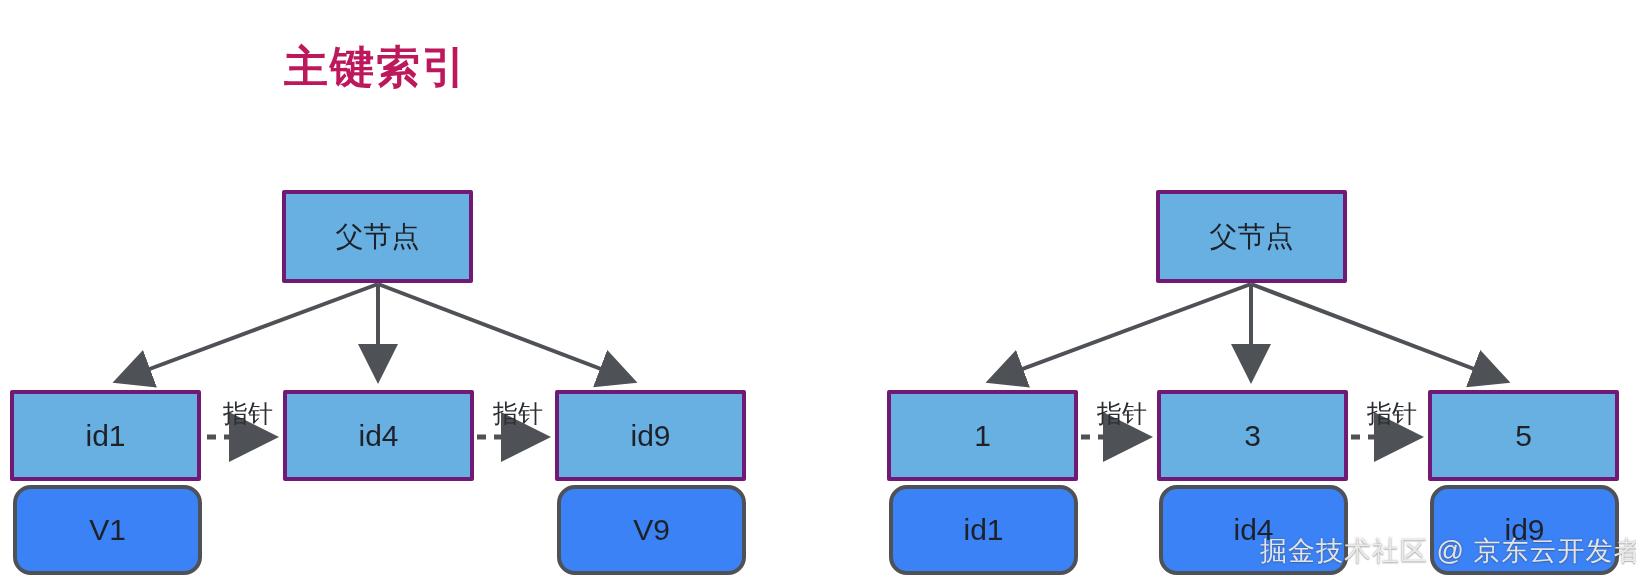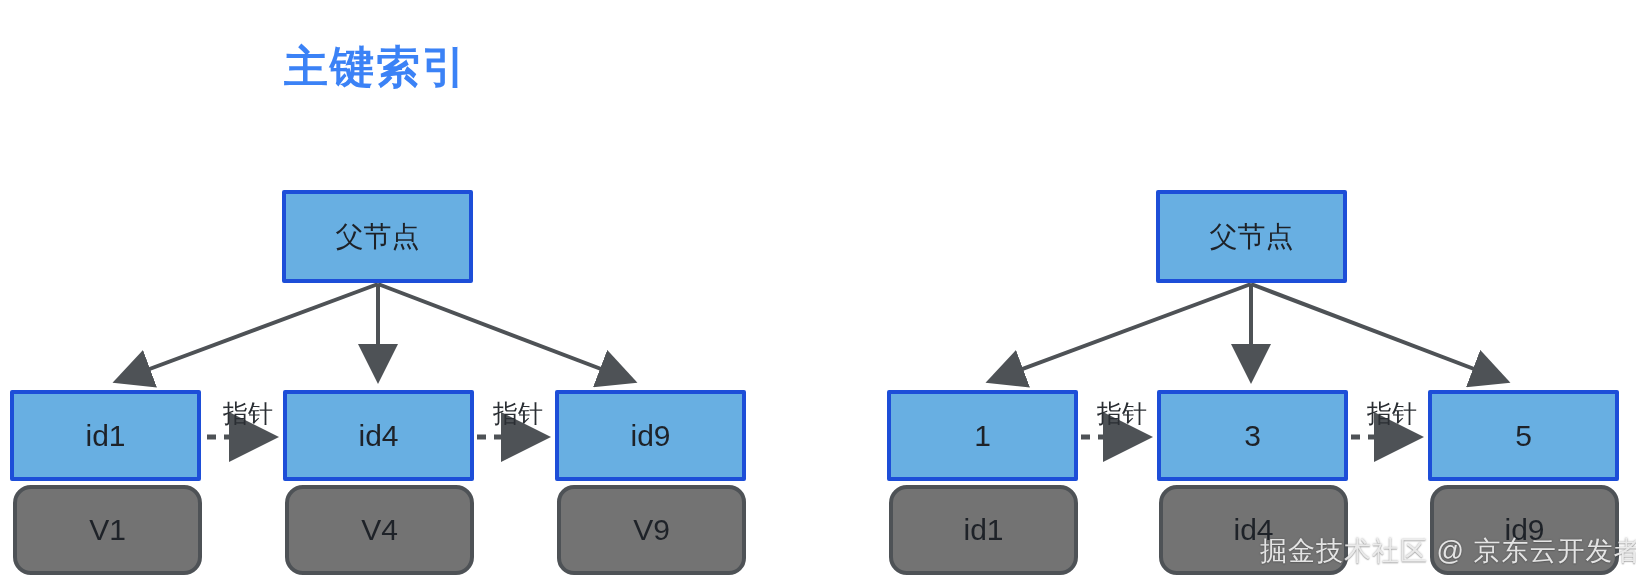--- a/index.html
+++ b/index.html
@@ -15,40 +15,40 @@
   }
   .arrow-layer {
     position: absolute; left: 0; top: 0;
     width: 1636px; height: 582px;
     pointer-events: none;
   }
   .diagram-title {
     position: absolute;
     font-size: 44px;
     font-weight: 800;
-    color: #3b82f6;
+    color: #be185d;
     text-align: center;
     letter-spacing: 2px;
     white-space: nowrap;
   }
   .node {
     position: absolute;
     box-sizing: border-box;
     display: flex;
     align-items: center;
     justify-content: center;
     color: #1e2228;
   }
   .node-blue {
     background: #68afe2;
-    border: 4px solid #1d4ed8;
+    border: 4px solid #701a75;
     border-radius: 2px;
   }
   .node-green {
-    background: #737373;
+    background: #3b82f6;
     border: 4px solid #4e5256;
     border-radius: 18px;
   }
   .parent-node {
     width: 191px; height: 93px;
     font-size: 28px;
   }
   .leaf-node {
     width: 191px; height: 91px;
     font-size: 30px;
@@ -116,24 +116,21 @@
   <div class="node node-blue leaf-node" style="left:283px; top:390px;">
     <span>id4</span>
   </div>
   <div class="node node-blue leaf-node" style="left:555px; top:390px;">
     <span>id9</span>
   </div>
 
   <div class="node node-green value-node" style="left:13px; top:485px;">
     <span>V1</span>
   </div>
-  <div class="node node-green value-node" style="left:285px; top:485px;">
-    <span>V4</span>
-  </div>
-  <div class="node node-green value-node" style="left:557px; top:485px;border-radius:17px;">
+  <div class="node node-green value-node" style="left:557px; top:485px;">
     <span>V9</span>
   </div>
 
   <div class="pointer-label" style="left:202px; top:397px;">指针</div>
   <div class="pointer-label" style="left:472px; top:397px;">指针</div>
 
 
   <div class="node node-blue parent-node" style="left:1156px; top:190px;">
     <span>父节点</span>
   </div>

